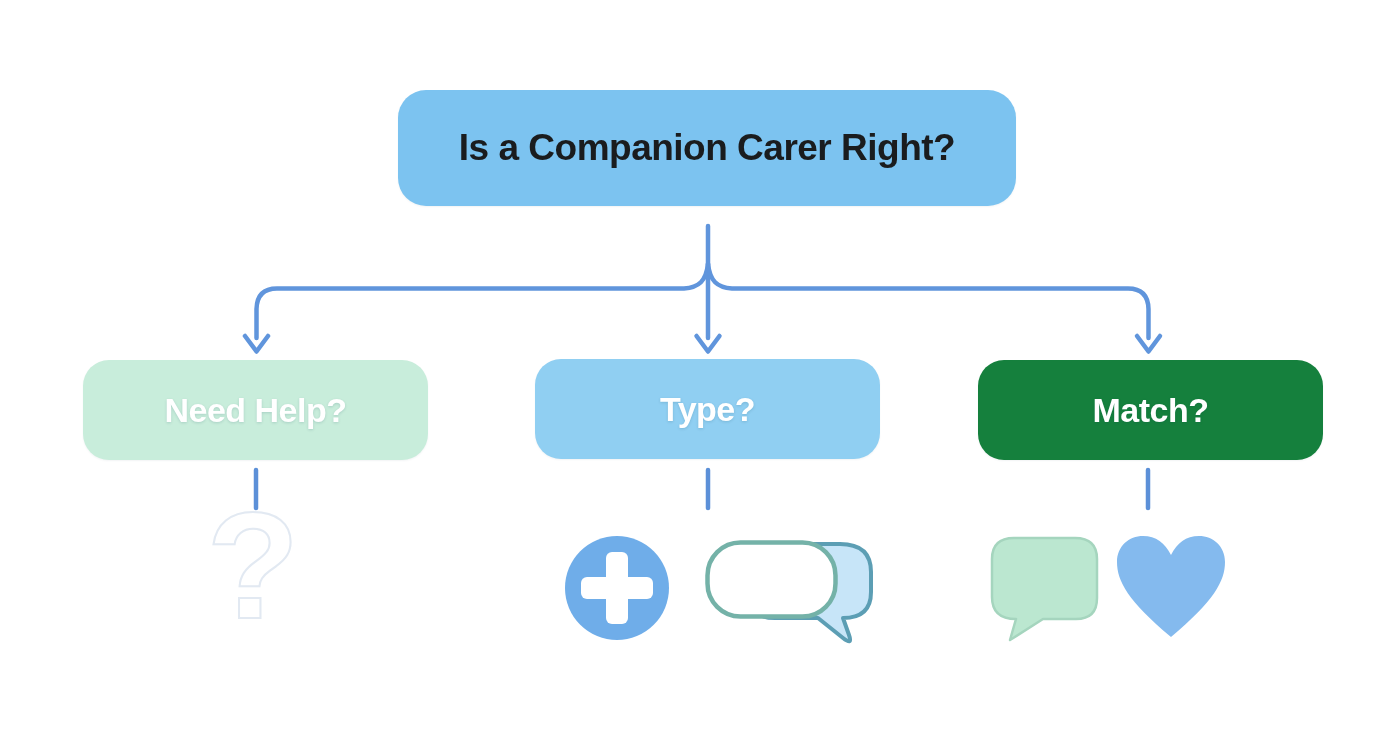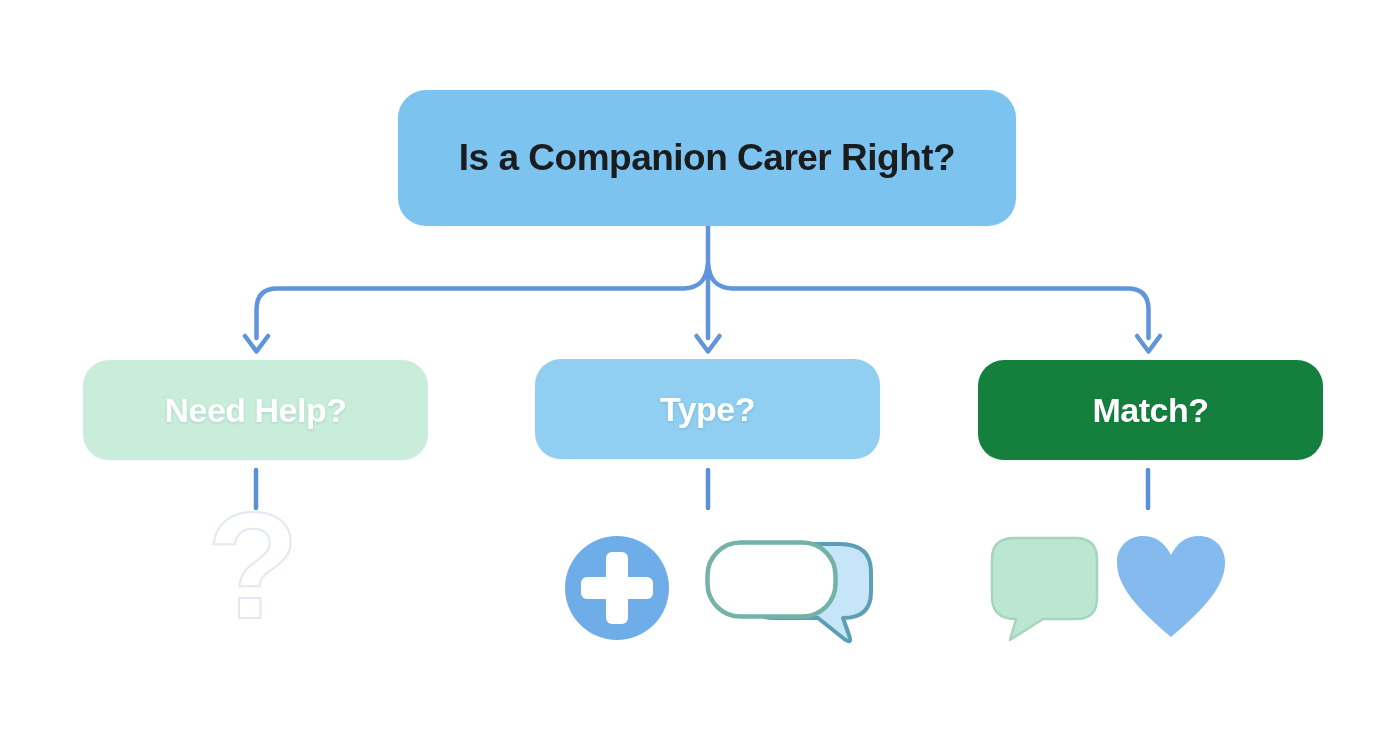--- a/index.html
+++ b/index.html
@@ -20,21 +20,21 @@
     position: absolute;
     display: flex;
     align-items: center;
     justify-content: center;
     font-weight: 700;
     letter-spacing: -0.5px;
     box-shadow: 0 1px 2px rgba(30, 60, 90, 0.06);
   }
   .node-root {
     left: 398px; top: 90px;
-    width: 618px; height: 136px;
+    width: 618px; height: 116px;
     background: #7cc3f0;
     border-radius: 28px;
     color: #1a1c1e;
     font-size: 37px;
   }
   .node-branch {
     width: 345px; height: 100px;
     border-radius: 26px;
     color: #ffffff;
     font-size: 34px;

